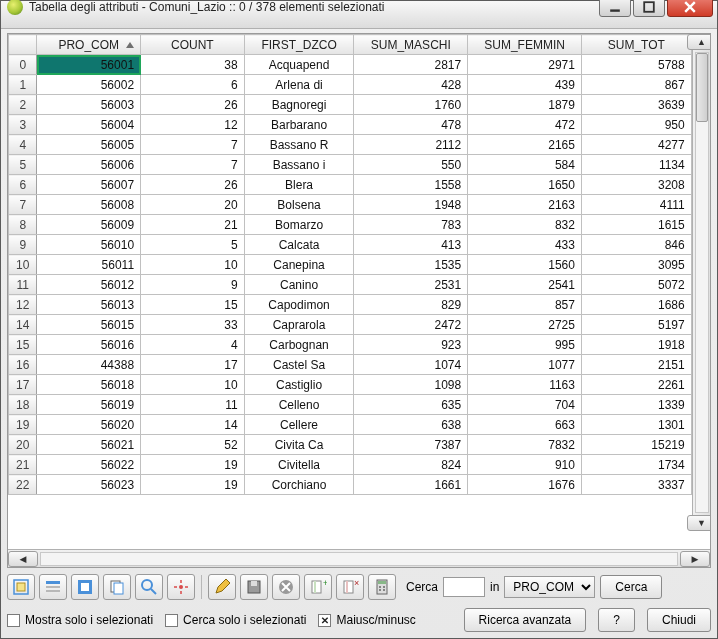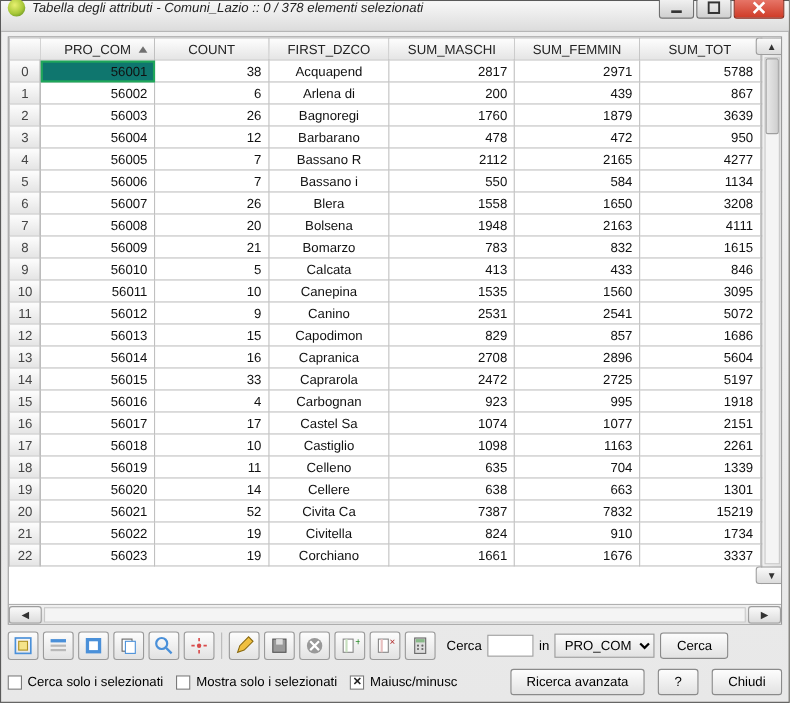--- a/index.html
+++ b/index.html
@@ -16,21 +16,20 @@
     display: flex; flex-direction: column;
     position: relative;
   }
   
   .titlebar {
     height: 28px;
     background: linear-gradient(to bottom, #f8f8f8, #dcdcdc);
     border-bottom: 1px solid #b0b0b0;
     display: flex; align-items: center;
     padding: 0 4px 16px 6px;
-    font-style: italic;
   }
   .app-icon {
     width: 16px; height: 16px;
     background: radial-gradient(circle at 40% 35%, #e8f070 0%, #a8c838 55%, #4a7a18 100%);
     border-radius: 50%;
     margin-right: 6px;
   }
   .title-text { flex: 1; color: #222; }
   .win-btns { display: flex; gap: 0; }
   .win-btn {
@@ -283,21 +282,21 @@
               <td>2817</td>
               <td>2971</td>
               <td>5788</td>
               <td></td>
             </tr>
             <tr>
               <td class="rowhdr">1</td>
               <td>56002</td>
               <td>6</td>
               <td class="txt">Arlena di</td>
-              <td>200</td>
+              <td>428</td>
               <td>439</td>
               <td>867</td>
               <td></td>
             </tr>
             <tr>
               <td class="rowhdr">2</td>
               <td>56003</td>
               <td>26</td>
               <td class="txt">Bagnoregi</td>
               <td>1760</td>
@@ -399,30 +398,20 @@
               <td class="rowhdr">12</td>
               <td>56013</td>
               <td>15</td>
               <td class="txt">Capodimon</td>
               <td>829</td>
               <td>857</td>
               <td>1686</td>
               <td></td>
             </tr>
             <tr>
-              <td class="rowhdr">13</td>
-              <td>56014</td>
-              <td>16</td>
-              <td class="txt">Capranica</td>
-              <td>2708</td>
-              <td>2896</td>
-              <td>5604</td>
-              <td></td>
-            </tr>
-            <tr>
               <td class="rowhdr">14</td>
               <td>56015</td>
               <td>33</td>
               <td class="txt">Caprarola</td>
               <td>2472</td>
               <td>2725</td>
               <td>5197</td>
               <td></td>
             </tr>
             <tr>
@@ -430,21 +419,21 @@
               <td>56016</td>
               <td>4</td>
               <td class="txt">Carbognan</td>
               <td>923</td>
               <td>995</td>
               <td>1918</td>
               <td></td>
             </tr>
             <tr>
               <td class="rowhdr">16</td>
-              <td>56017</td>
+              <td>44388</td>
               <td>17</td>
               <td class="txt">Castel Sa</td>
               <td>1074</td>
               <td>1077</td>
               <td>2151</td>
               <td></td>
             </tr>
             <tr>
               <td class="rowhdr">17</td>
               <td>56018</td>
@@ -612,25 +601,25 @@
       <select>
         <option>PRO_COM</option>
       </select>
       <button class="btn">Cerca</button>
     </div>
   </div>
 
   <div class="bottombar">
     <label class="chk">
       <span class="chkbox"></span>
-      <span>Cerca solo i selezionati</span>
+      <span>Mostra solo i selezionati</span>
     </label>
     <label class="chk">
       <span class="chkbox"></span>
-      <span>Mostra solo i selezionati</span>
+      <span>Cerca solo i selezionati</span>
     </label>
     <label class="chk">
       <span class="chkbox" id="case-chk">✕</span>
       <span>Maiusc/minusc</span>
     </label>
     <div class="spacer"></div>
     <button class="btn">Ricerca avanzata</button>
     <button class="btn">?</button>
     <button class="btn">Chiudi</button>
   </div>

